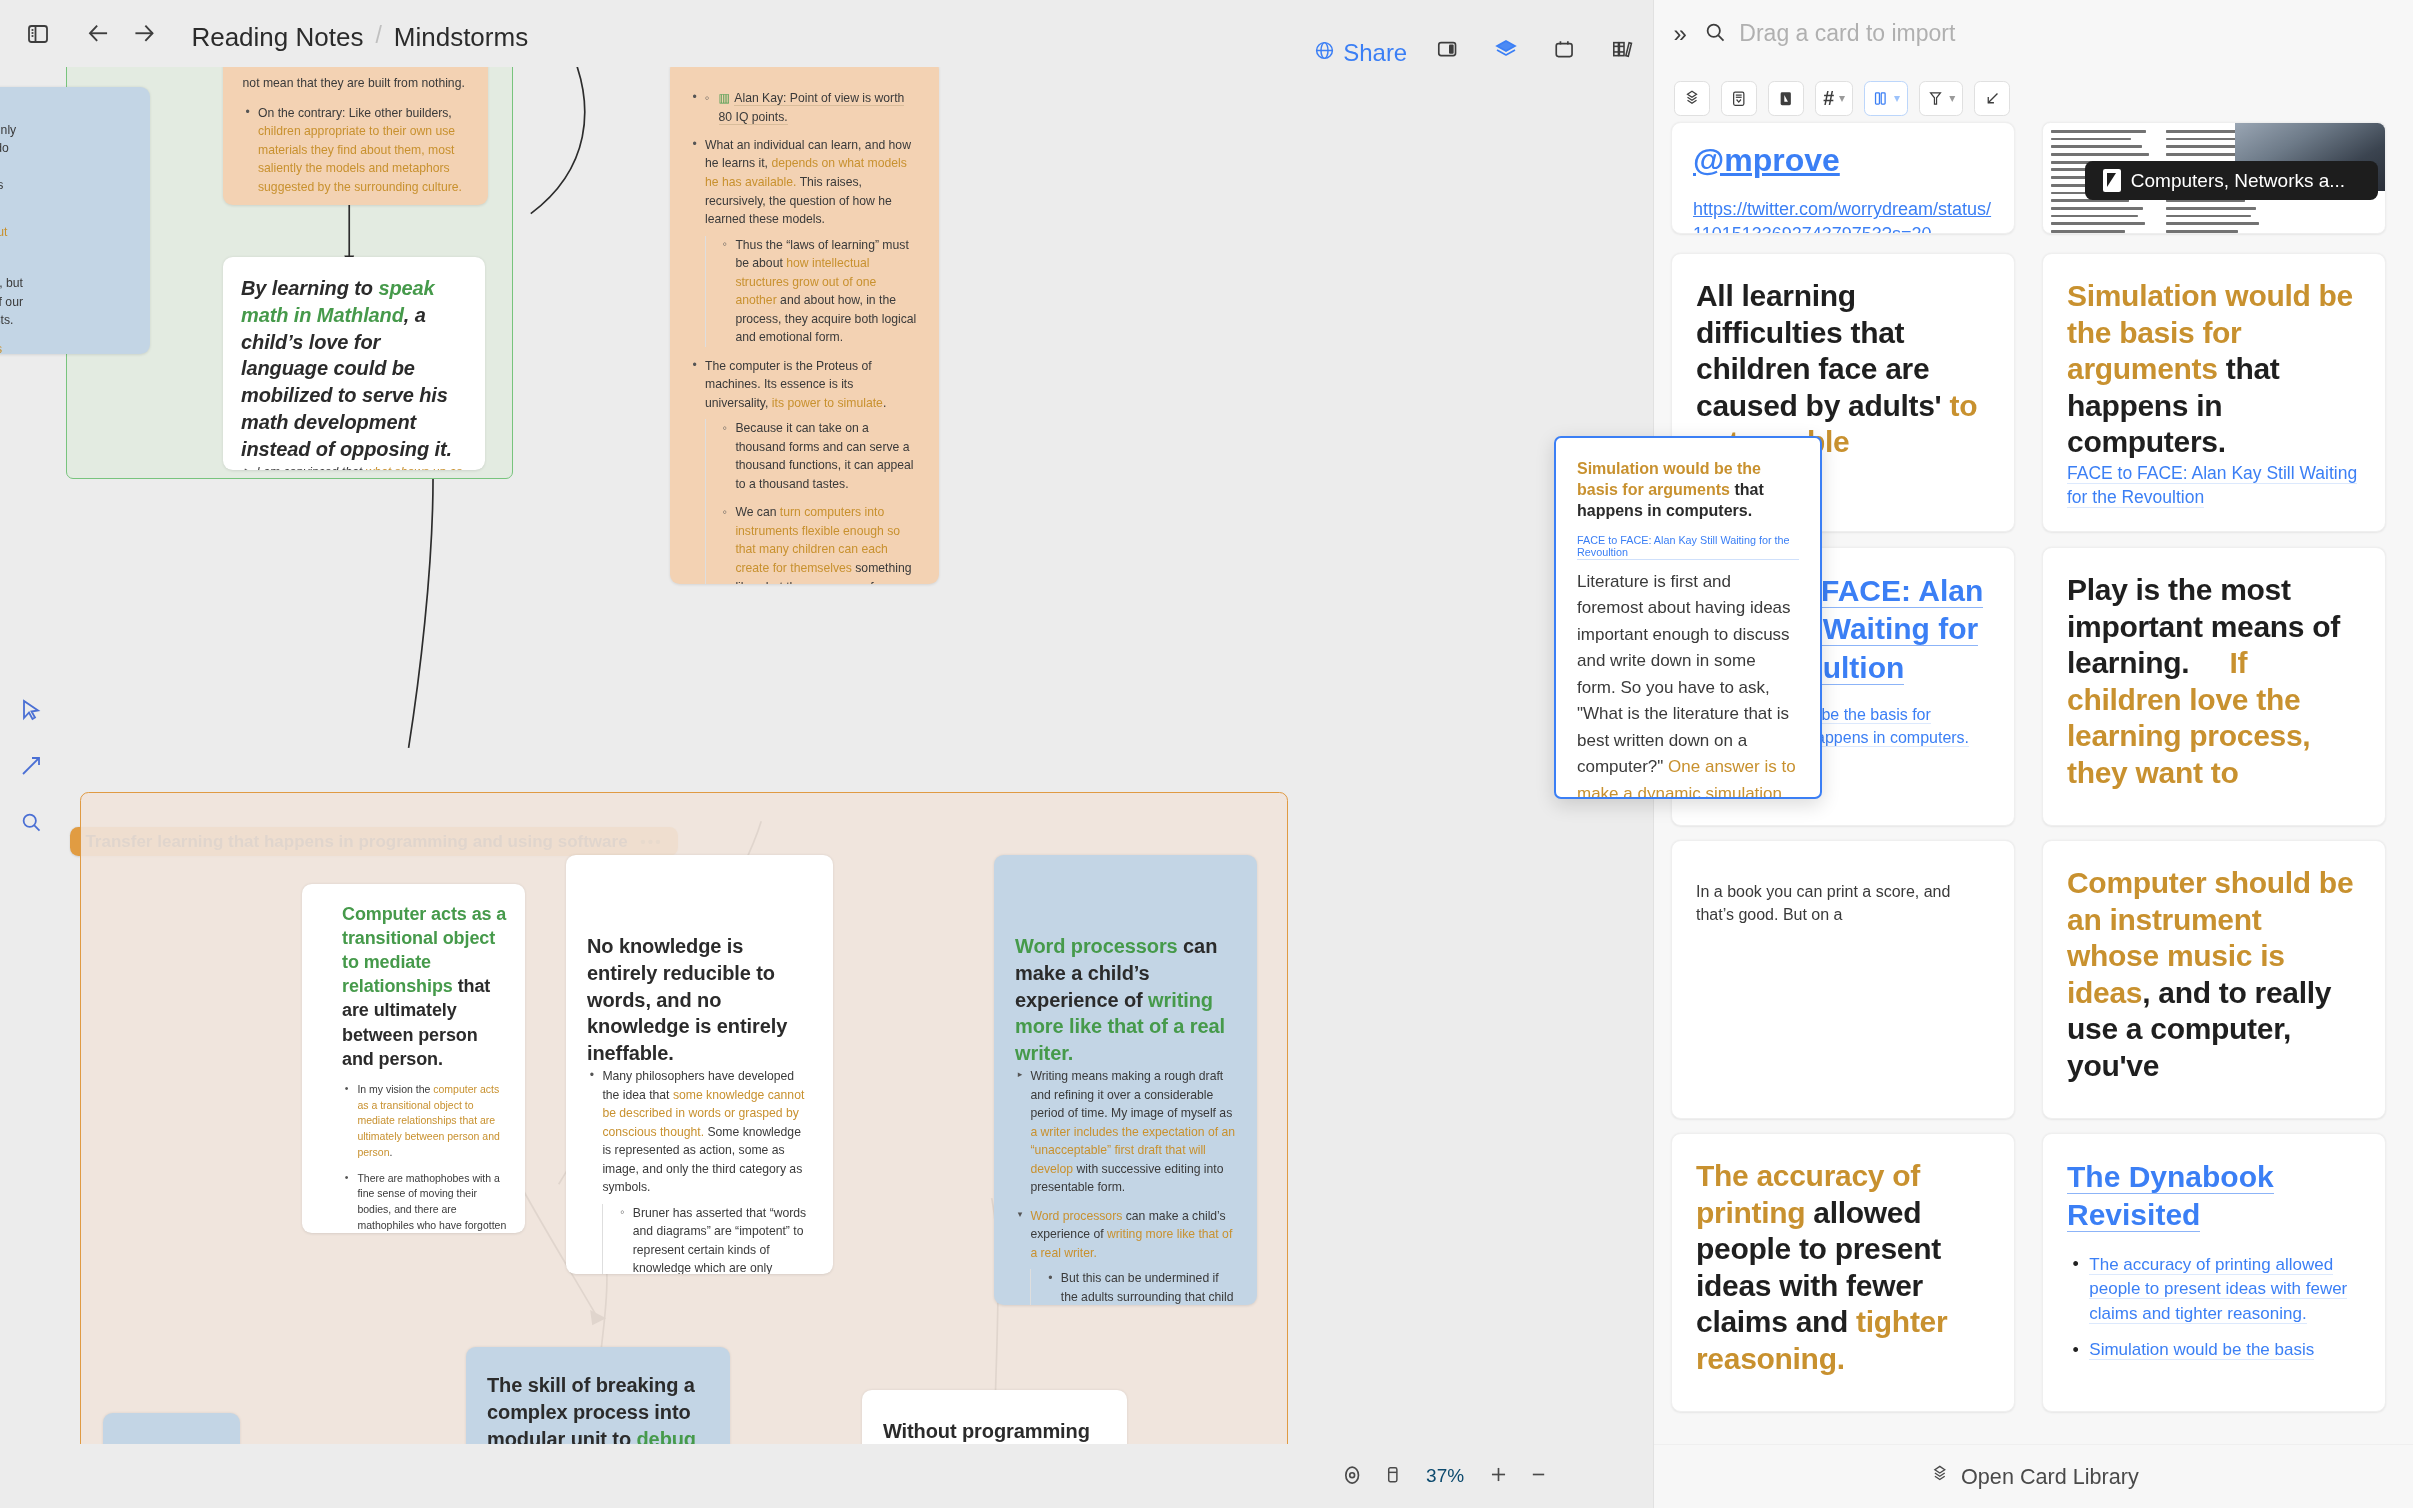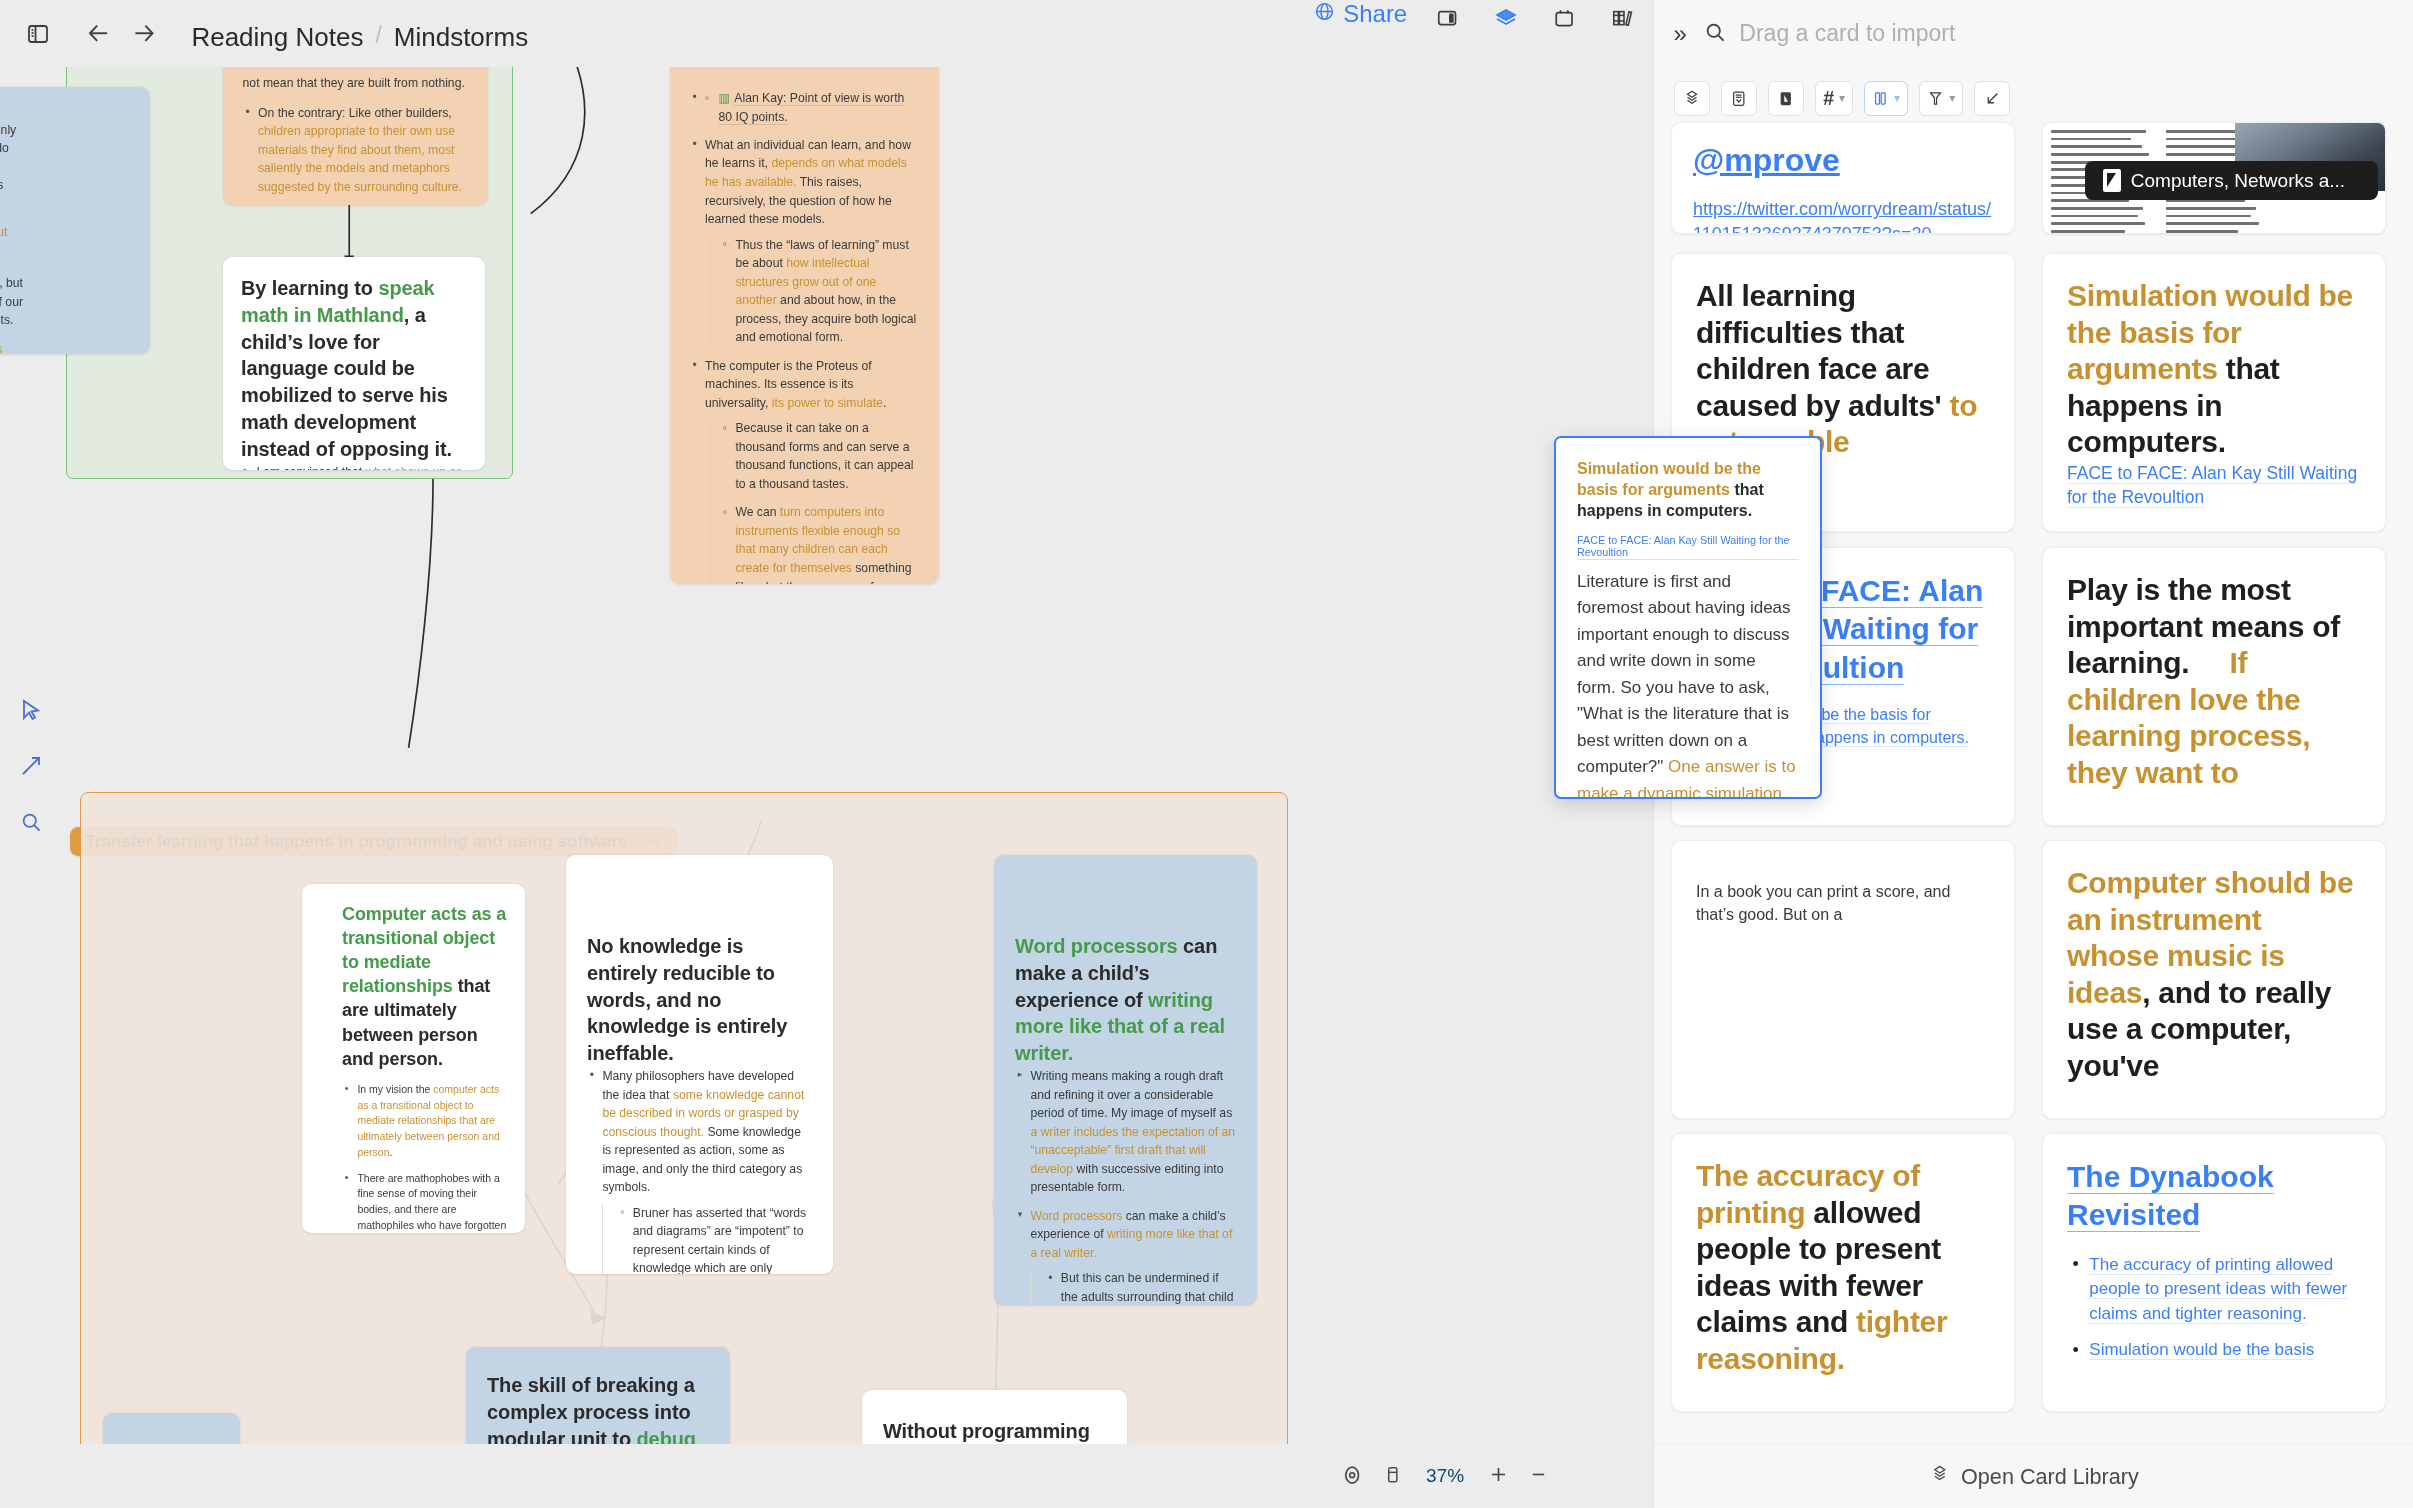--- a/index.html
+++ b/index.html
@@ -17,21 +17,21 @@
   }
   .tb-icon { width: 36px; height: 36px; display:flex; align-items:center; justify-content:center; color:#3d3d3d; }
   .tb-icon svg { display:block; }
   #sidebar-toggle { margin-left: 19.6px; }
   #nav-back { margin-left: 25px; }
   #nav-fwd { margin-left: 9.8px; }
   #breadcrumb { display:flex; margin-left: 29px; font-size: 26px; color:#2b2b2b;margin-top:8px; }
   #breadcrumb .sep { margin: 0 12px; color:#c0c0c0; font-size: 23px; }
   #breadcrumb .crumb-a { font-weight: 400; }
   #breadcrumb .crumb-b { font-weight: 400; }
-  #topbar-right { position:absolute; right: 12.6px; top: 0; height: 67px; display:flex; align-items:flex-start; gap: 22.3px; }
+  #topbar-right { position:absolute; right: 12.6px; top: 0; height: 67px; display:flex; align-items:flex-end; gap: 22.3px; }
   #share-btn { display:flex; align-items:center; gap: 8.4px; color:#3b7ff5; font-size: 24px; cursor:pointer; }
 
   
   #canvas {
     position: absolute; left: 0; top: 67px; width: 1653px; height: 1377px;
     background: #ececec; overflow: hidden;
   }
   #canvas-bottombar {
     position:absolute; left:0; top: 1444px; width: 1653px; height: 64px;
     background: #ececec; display:flex; align-items:center; z-index: 60;
@@ -277,21 +277,21 @@
         <div>not mean that they are built from nothing.</div>
         <ul class="bl" style="margin-top:11.2px;">
           <li>
             <span>On the contrary: Like other builders, </span><span class="hi-o">children appropriate to their own use materials they find about them, most saliently the models and metaphors suggested by the surrounding culture.</span>
           </li>
         </ul>
       </div>
     </div>
 
     <div class="card card-white" style="left:223px; top:190px; width:262px; height:213px;">
-      <div class="c-pad" style="padding:18px 18px;">
+      <div class="c-pad" style="padding:18px 18px;font-style:italic;">
         <div class="c-title" style="font-size:20px;">
           <span>By learning to </span><span class="hi-g">speak math in Mathland</span><span>, a child’s love for language could be mobilized to serve his math development instead of opposing it.</span>
         </div>
         <ul class="bl c-body">
           <li class="tri">
             <span>I am convinced that </span><span class="hi-o">what shows up as intellectual weakness very often grows out of intellectual strengths.</span>
           </li>
 
         </ul>
       </div>

